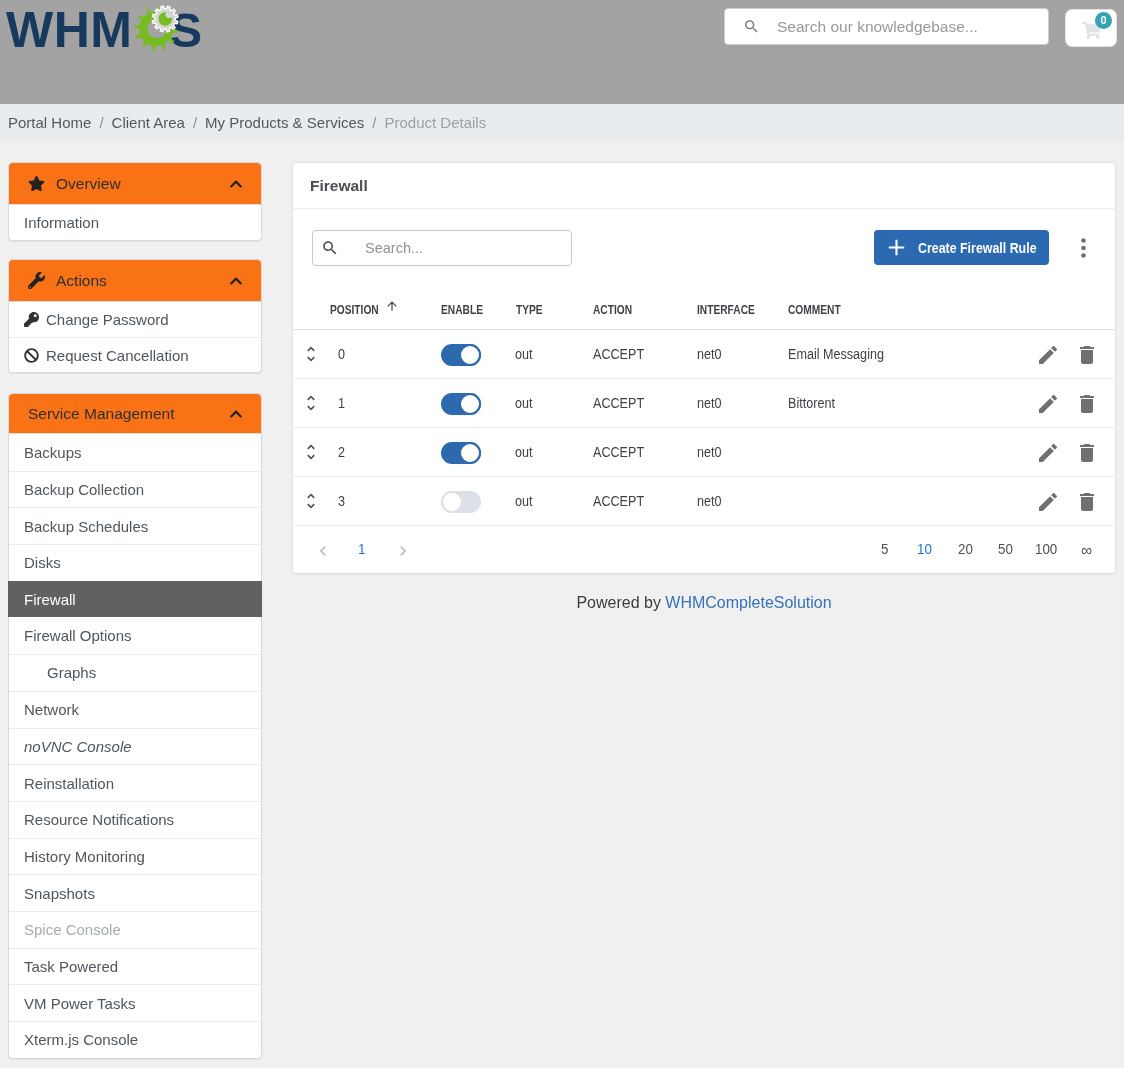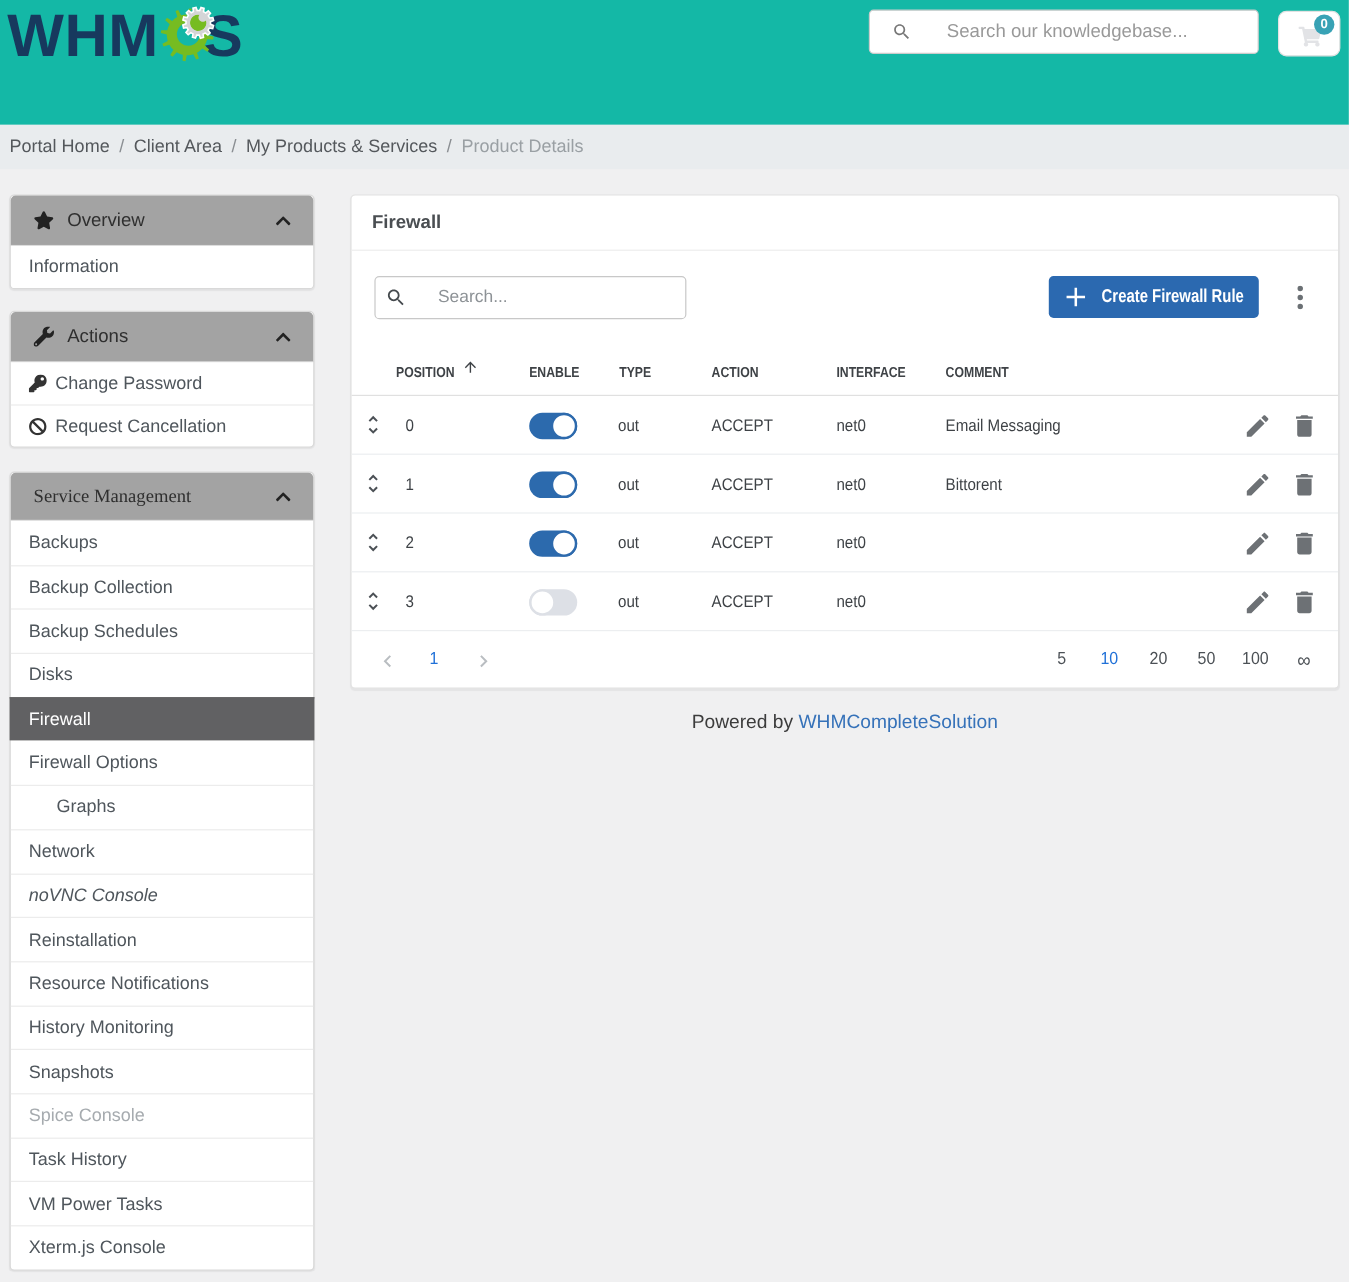--- a/index.html
+++ b/index.html
@@ -1,36 +1,36 @@
 <!DOCTYPE html>
 <html><head>
 <meta charset="utf-8">
 <style>
 *{margin:0;padding:0;box-sizing:border-box;}
 html,body{width:1124px;height:1068px;background:#f0f0f1;font-family:"Liberation Sans",sans-serif;overflow:hidden;}
 a{text-decoration:none;}
 
-.topbar{position:absolute;left:0;top:0;width:1124px;height:104px;background:#14b8a6;}
+.topbar{position:absolute;left:0;top:0;width:1124px;height:104px;background:#a3a3a3;}
 .logo{position:absolute;left:8px;top:8px;}
-.searchkb{position:absolute;left:724px;top:8px;width:325px;height:37px;border:1px solid #ccc;border-radius:4px;background:#fff;display:flex;align-items:center;gap:12px;}
+.searchkb{position:absolute;left:724px;top:8px;width:325px;height:37px;border:1px solid #ccc;border-radius:4px;background:#fff;display:flex;align-items:center;}
 .searchkb svg{margin-left:18px;}
 .searchkb span{color:#999;font-size:15.5px;margin-left:17px;}
 .cartbtn{position:absolute;left:1065px;top:9px;width:52px;height:38px;border:1px solid #e2e2e2;border-radius:7px;background:#fff;}
 .cartbtn svg{position:absolute;left:16px;top:12px;}
 .badge0{position:absolute;left:29px;top:2px;width:17px;height:17px;border-radius:9px;background:#38a2b5;color:#fff;font-size:11px;font-weight:bold;text-align:center;line-height:17px;}
 .nav{position:absolute;left:0;top:62px;width:1124px;height:42px;font-size:15px;color:#3c3c3c;}
 .nav .it{position:absolute;top:13px;white-space:nowrap;}
 .caret{display:inline-block;width:0;height:0;border-left:4.5px solid transparent;border-right:4.5px solid transparent;border-top:5px solid #3c3c3c;vertical-align:2px;margin-left:7px;}
 
 .crumb{position:absolute;left:0;top:104px;width:1124px;height:37px;background:#e9ecee;font-size:15px;color:#54585c;line-height:37px;padding-left:8px;}
 .crumb .sep{color:#8a8e92;margin:0 8px;}
 .crumb .last{color:#9aa0a4;}
 
 .scard{position:absolute;left:8px;width:254px;background:#fff;border:1px solid #d9d9d9;border-radius:4px;box-shadow:0 1px 1px rgba(0,0,0,.06);}
-.shead{height:42px;background:#a3a3a3;border-bottom:1px solid #ddd;border-radius:4px 4px 0 0;display:flex;align-items:center;padding:0 7px 0 19px;font-size:15.5px;color:#2f2f2f;}
+.shead{height:42px;background:#f97316;border-bottom:1px solid #ddd;border-radius:4px 4px 0 0;display:flex;align-items:center;padding:0 7px 0 19px;font-size:15.5px;color:#2f2f2f;}
 .shead .ttl{margin-left:0;}
 .shead svg{margin-right:11px;}
 .chev{margin-left:auto;}
 .sitem{display:flex;align-items:center;height:35px;padding:0 15px;border-top:1px solid #ececec;font-size:15px;color:#4f565c;}
 .shead+.sitem{border-top:none;}
 .sitem:first-child,.sitem.nb{border-top:none;}
 .sitem svg{margin-right:7px;}
 .sitem.active{background:#616163;color:#fff;margin:0 -1px;padding:0 16px;border-top-color:#616163;}
 
 .mcard{position:absolute;left:292px;top:162px;width:824px;height:412px;background:#fff;border:1px solid #e2e2e2;border-radius:4px;box-shadow:0 1px 1px rgba(0,0,0,.05);}
@@ -111,41 +111,41 @@
       </svg>
   </div>
   <div class="sitem"><svg width="15" height="15" viewBox="0 0 512 512">
         <path fill="#333" d="M512 176.001C512 273.203 433.202 352 336 352c-11.22 0-22.19-1.062-32.827-3.069l-24.012 27.014A23.999 23.999 0 0 1 261.223 384H224v40c0 13.255-10.745 24-24 24h-40v40c0 13.255-10.745 24-24 24H24c-13.255 0-24-10.745-24-24v-78.059c0-6.365 2.529-12.47 7.029-16.971l161.802-161.802C163.108 213.814 160 195.271 160 176 160 78.798 238.797.001 335.999 0 433.488-.001 512 78.511 512 176.001zM336 128c0 26.51 21.49 48 48 48s48-21.49 48-48-21.49-48-48-48-48 21.49-48 48z"></path>
       </svg>Change Password</div>
   <div class="sitem"><svg width="15" height="15" viewBox="0 0 512 512">
         <path fill="#333" d="M256 8C119.034 8 8 119.033 8 256s111.034 248 248 248 248-111.034 248-248S392.967 8 256 8zm130.108 117.892c65.448 65.448 70 165.481 20.677 235.637L150.47 105.216c70.204-49.356 170.226-44.735 235.638 20.676zM125.892 386.108c-65.448-65.448-70-165.481-20.677-235.637L361.53 406.784c-70.203 49.356-170.226 44.736-235.638-20.676z"></path>
       </svg>Request Cancellation</div>
 </div>
 <div class="scard" style="top:393px;">
-  <div class="shead" style="height:40px;font-family:Liberation Serif, serif;">
+  <div class="shead" style="height:40px;">
       <span class="ttl">Service Management</span>
     <svg class="chev" width="14" height="14" viewBox="0 0 448 512">
         <path fill="#222" d="M240.971 130.524l194.343 194.343c9.373 9.373 9.373 24.569 0 33.941l-22.667 22.667c-9.357 9.357-24.522 9.375-33.901.04L224 227.495 69.255 381.516c-9.379 9.335-24.544 9.317-33.901-.04l-22.667-22.667c-9.373-9.373-9.373-24.569 0-33.941L207.03 130.525c9.372-9.373 24.568-9.373 33.941-.001z"></path>
       </svg>
   </div>
   <div class="sitem" style="height:36.7px;">Backups</div>
   <div class="sitem" style="height:36.7px;">Backup Collection</div>
   <div class="sitem" style="height:36.7px;">Backup Schedules</div>
   <div class="sitem" style="height:36.7px;">Disks</div>
   <div class="sitem active" style="height:36.7px;">Firewall</div>
   <div class="sitem nb" style="height:36.7px;">Firewall Options</div>
   <div class="sitem" style="height:36.7px;padding-left:38px;">Graphs</div>
   <div class="sitem" style="height:36.7px;">Network</div>
   <div class="sitem" style="height:36.7px;font-style:italic;">noVNC Console</div>
   <div class="sitem" style="height:36.7px;">Reinstallation</div>
   <div class="sitem" style="height:36.7px;">Resource Notifications</div>
   <div class="sitem" style="height:36.7px;">History Monitoring</div>
   <div class="sitem" style="height:36.7px;">Snapshots</div>
   <div class="sitem" style="height:36.7px;color:#a6abaf;">Spice Console</div>
-  <div class="sitem" style="height:36.7px;">Task History</div>
+  <div class="sitem" style="height:36.7px;">Task Powered</div>
   <div class="sitem" style="height:36.7px;">VM Power Tasks</div>
   <div class="sitem" style="height:36.7px;">Xterm.js Console</div>
 </div>
 
 <div class="mcard">
   <div class="mtitle">Firewall</div>
   <div class="msearch">
     <svg width="18" height="18" viewBox="0 0 24 24">
         <path fill="#454a4e" d="M15.5 14h-.79l-.28-.27C15.41 12.59 16 11.11 16 9.5 16 5.91 13.09 3 9.5 3S3 5.91 3 9.5 5.91 16 9.5 16c1.61 0 3.09-.59 4.23-1.57l.27.28v.79l5 4.99L20.49 19l-4.99-5zm-6 0C7.01 14 5 11.99 5 9.5S7.01 5 9.5 5 14 7.01 14 9.5 11.99 14 9.5 14z"></path>
       </svg>

